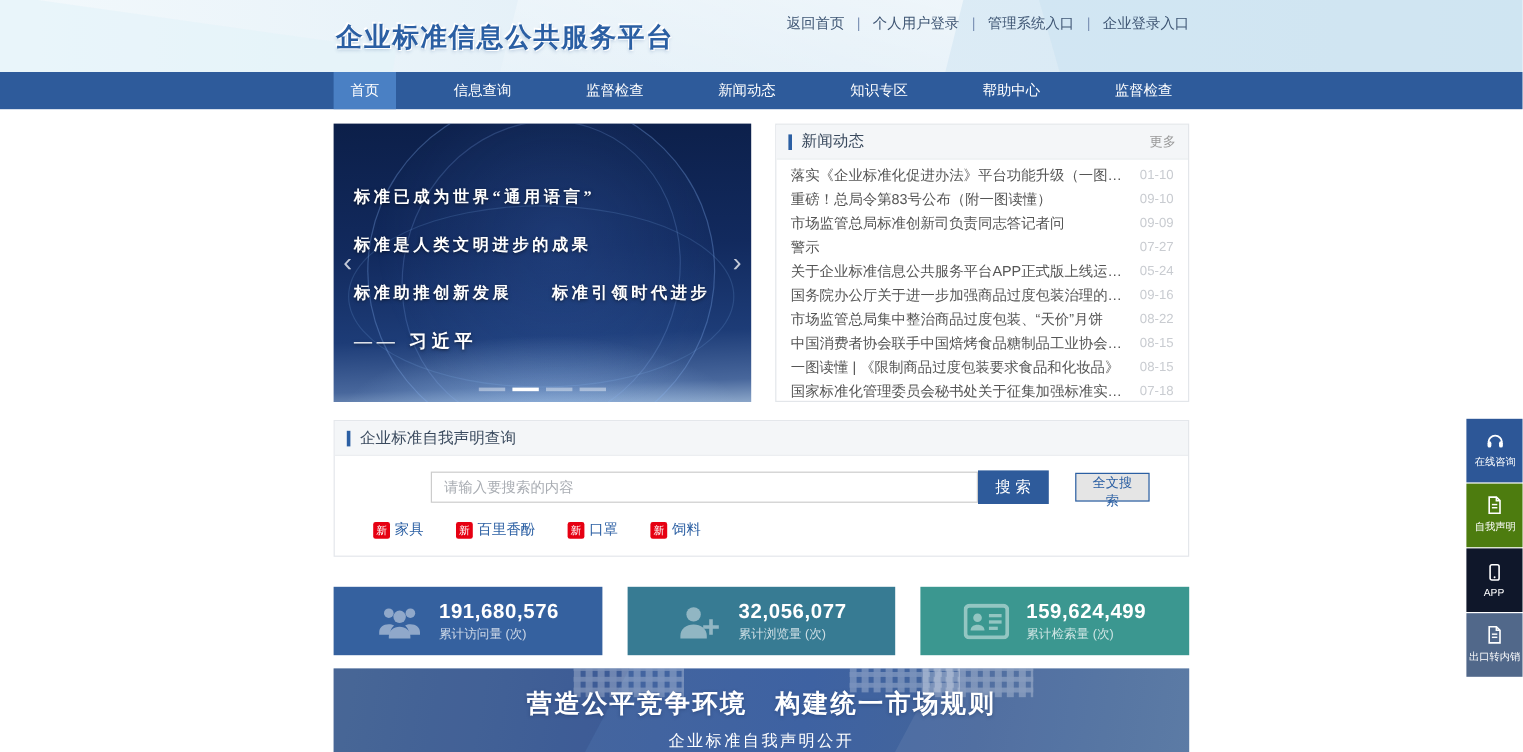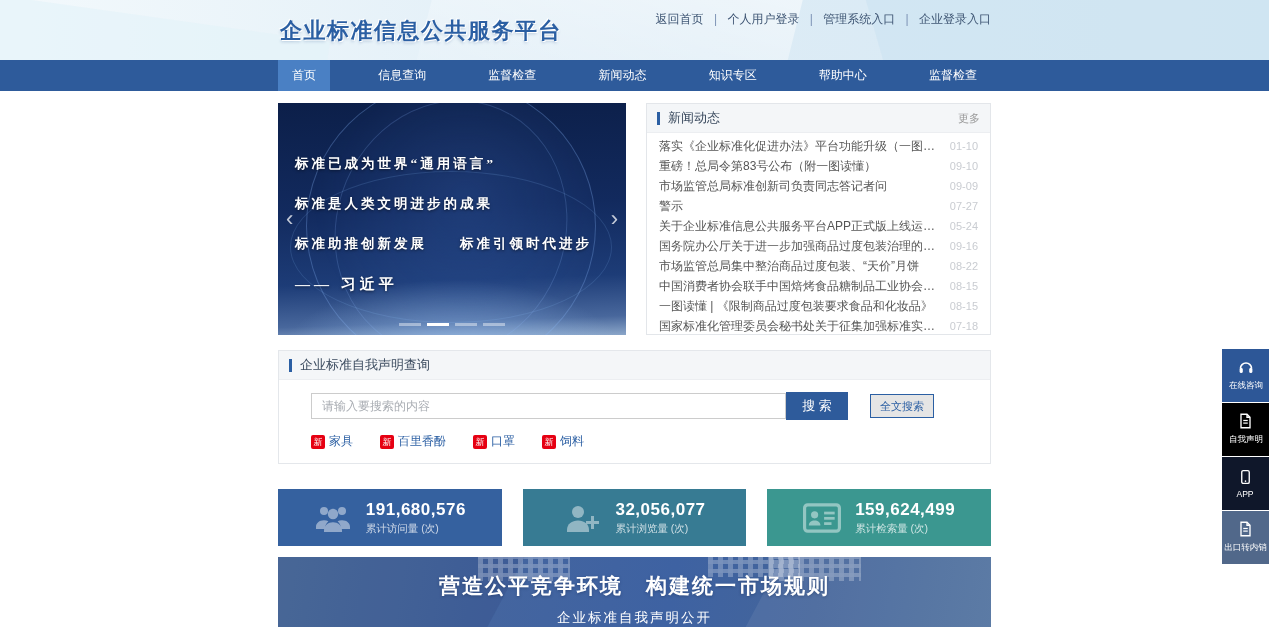--- a/index.html
+++ b/index.html
@@ -74,21 +74,21 @@
   .news-list { padding:3px 12px 0; }
   .news-row { display:flex; align-items:center; height:20px; cursor:pointer; }
   .news-t { flex:1; font-size:12px; color:#555; white-space:nowrap; overflow:hidden; text-overflow:ellipsis; }
   .news-d { margin-left:12px; font-size:11px; color:#c9ccd1; flex:none; }
 
   
   .search-panel { margin-top:15px; border:1px solid #e4e7eb; background:#fff; }
   .search-body { padding:12px 32px 13px; }
   .search-row { display:flex; align-items:center; }
   .search-input { width:475px; height:26px; border:1px solid #ccc; padding:0 10px; font-size:12px;
-    color:#333; outline:none; font-family:inherit; }
+    color:#333; outline:none; font-family:inherit;margin-left:48px; }
   .search-input::placeholder { color:#a9adb3; }
   .search-btn { width:62px; height:28px; background:#2e5b9b; color:#fff; border:none; font-size:13px;
     cursor:pointer; font-family:inherit; }
   .fulltext-btn { margin-left:22px; height:24px; padding:0 9px; background:#e5e5e5; border:1px solid #2b5fa3;
     color:#2b5fa3; font-size:11px; cursor:pointer; font-family:inherit; }
   .tags-row { margin-top:13px; display:flex; align-items:center; gap:27px; }
   .tag { display:flex; align-items:center; cursor:pointer; }
   .badge { width:14px; height:14px; line-height:14px; text-align:center; border-radius:2px;
     background:#e60012; color:#fff; font-size:9px; margin-right:4px; flex:none; }
   .tag-label { font-size:12px; color:#2b5fa3; }
@@ -328,21 +328,21 @@
     <a class="float-btn" style="background-color: rgb(45, 87, 151);">
       <span class="float-icon">
         <svg width="16" height="16" viewBox="0 0 20 20" fill="currentColor">
           <path d="M3 12a7 7 0 0 1 14 0" fill="none" stroke="currentColor" stroke-width="2"></path>
           <rect x="2" y="11" width="4" height="6.5" rx="2"></rect>
           <rect x="14" y="11" width="4" height="6.5" rx="2"></rect>
         </svg>
       </span>
       <span class="float-label">在线咨询</span>
     </a>
-    <a class="float-btn" style="background-color: #000000;">
+    <a class="float-btn" style="background-color: #4d7c0f;">
       <span class="float-icon">
         <svg width="15" height="16" viewBox="0 0 20 20" fill="currentColor">
           <path d="M4 1h8l4 4v14H4z" fill="none" stroke="currentColor" stroke-width="1.8"></path>
           <path d="M12 1v4h4" fill="none" stroke="currentColor" stroke-width="1.8"></path>
           <rect x="7" y="8.5" width="6" height="1.6"></rect>
           <rect x="7" y="12" width="6" height="1.6"></rect>
         </svg>
       </span>
       <span class="float-label">自我声明</span>
     </a>

